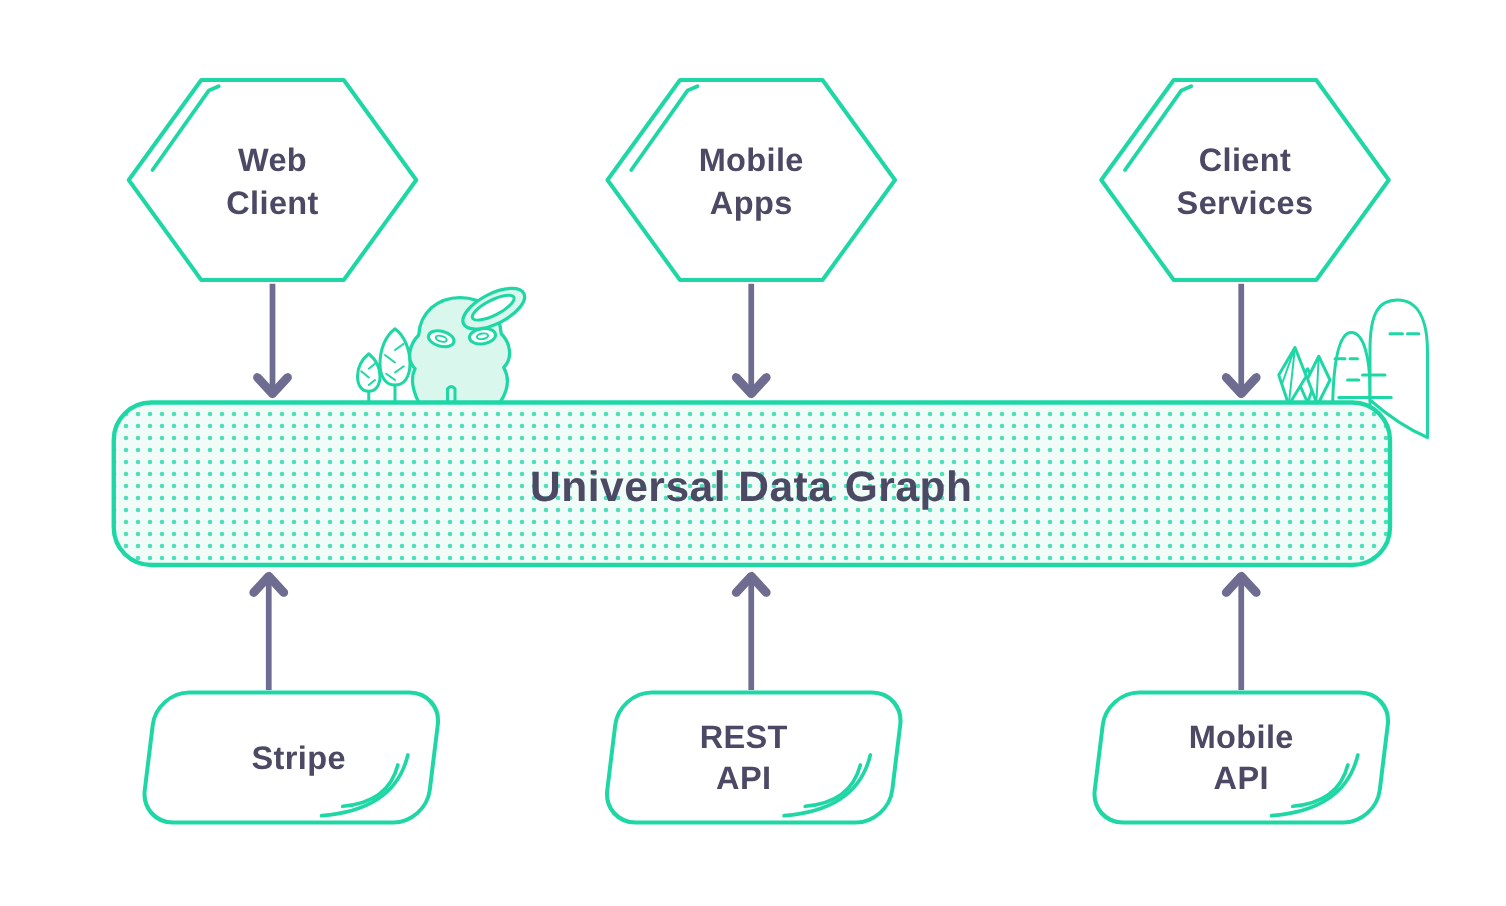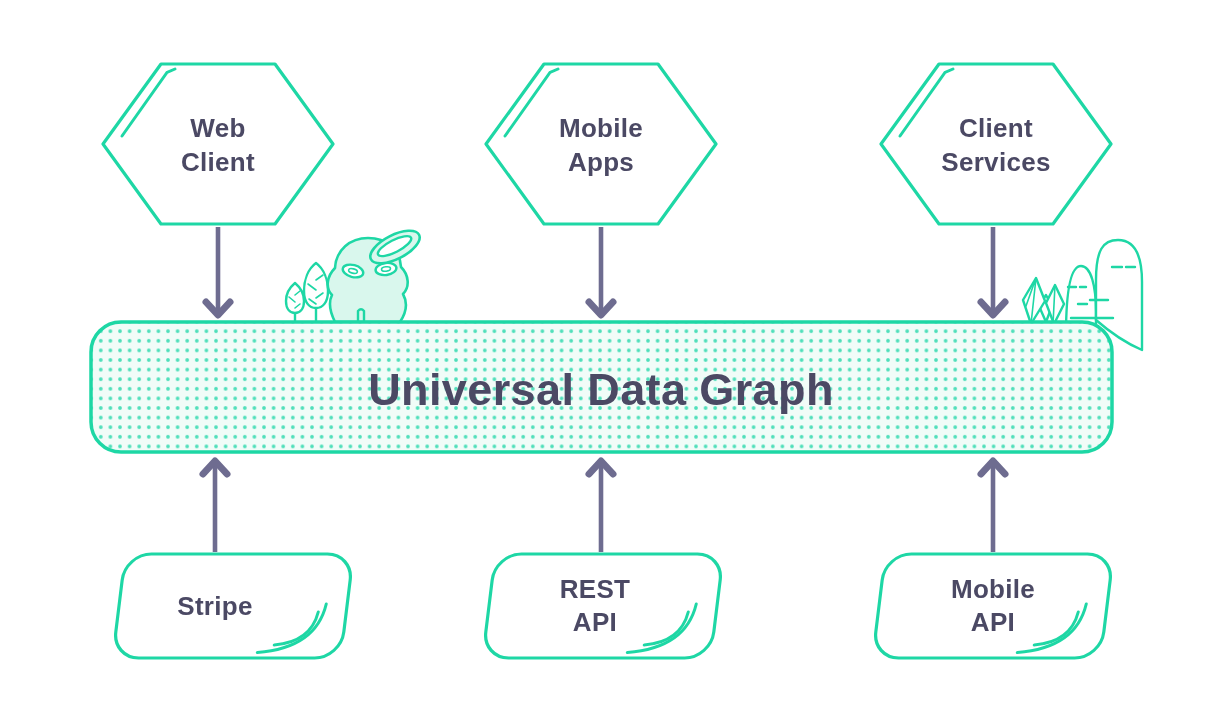--- a/index.html
+++ b/index.html
@@ -13,21 +13,21 @@
   *{margin:0;padding:0;box-sizing:border-box;}
   html,body{width:1205px;height:725px;background:#ffffff;overflow:hidden;
     font-family:"Liberation Sans","DejaVu Sans",sans-serif;}
   .stage{position:relative;width:1205px;height:725px;background:#fff;}
   .stage svg{position:absolute;left:0;top:0;}
   .label{position:absolute;display:flex;align-items:center;justify-content:center;
     text-align:center;color:var(--ink);font-weight:700;white-space:pre-line;
     letter-spacing:.3px;}
   .hex-label{width:200px;height:78px;top:106px;font-size:26px;line-height:34px;}
   .box-label{width:200px;height:74px;top:569px;font-size:26px;line-height:33px;}
-  .bar-title{width:520px;height:42px;left:341px;top:369px;font-size:45px;letter-spacing:.4px;}
+  .bar-title{width:520px;height:42px;left:341px;top:369px;font-size:34px;letter-spacing:.4px;}
   
   .ln{fill:none;stroke:var(--teal);stroke-width:2.4;stroke-linecap:round;stroke-linejoin:round;}
   .shape{fill:#fff;stroke:var(--teal);stroke-width:3.2;stroke-linejoin:round;}
   .mintshape{fill:var(--mint);stroke:var(--teal);stroke-width:2.6;stroke-linejoin:round;}
   .whiteshape{fill:#fff;stroke:var(--teal);stroke-width:2.4;stroke-linejoin:round;}
   .accent{fill:none;stroke:var(--teal);stroke-width:3;stroke-linecap:round;}
   .arrow-line{stroke:var(--arrow);stroke-width:4.6;fill:none;}
   .arrow-head{stroke:var(--arrow);stroke-width:7;fill:none;stroke-linejoin:round;stroke-linecap:round;}
 </style>
 </head>
@@ -148,18 +148,18 @@
 
   <div class="label hex-label" style="left:118px">Web
 Client</div>
   <div class="label hex-label" style="left:501px">Mobile
 Apps</div>
   <div class="label hex-label" style="left:896px">Client
 Services</div>
 
   <div class="label bar-title">Universal Data Graph</div>
 
-  <div class="label box-label" style="left:115px">Stripe</div>
+  <div class="label box-label" style="left:139px">Stripe</div>
   <div class="label box-label" style="left:495px">REST
 API</div>
   <div class="label box-label" style="left:893px">Mobile
 API</div>
 </div>
 
 </body></html>

